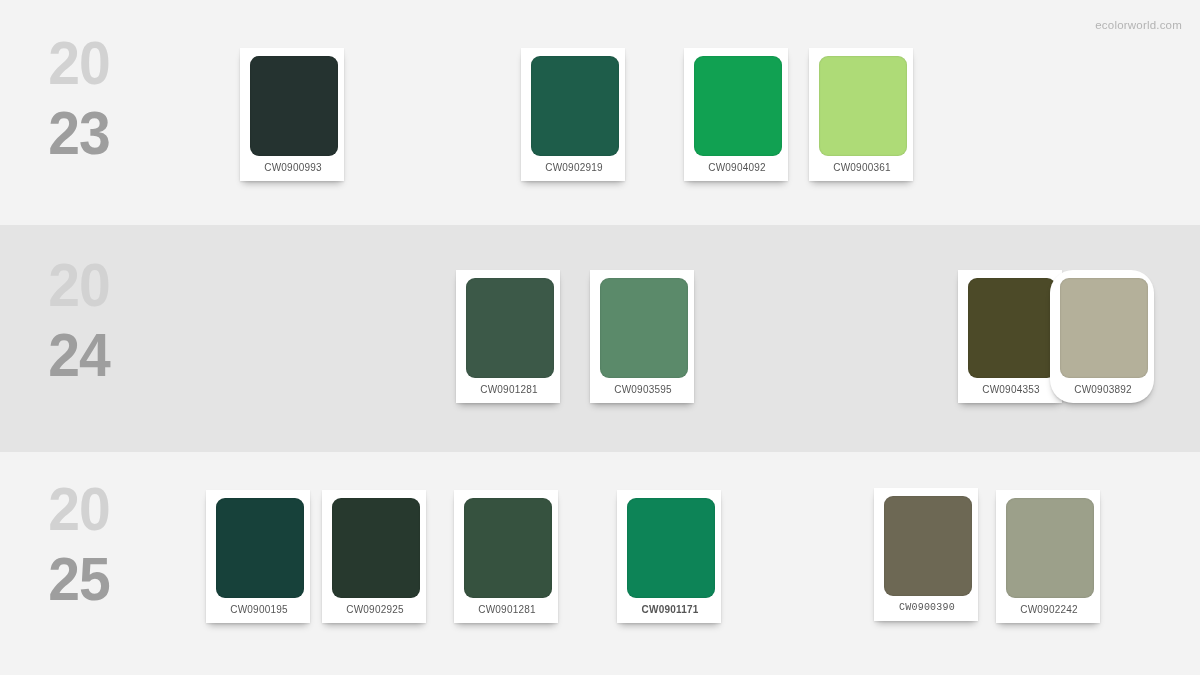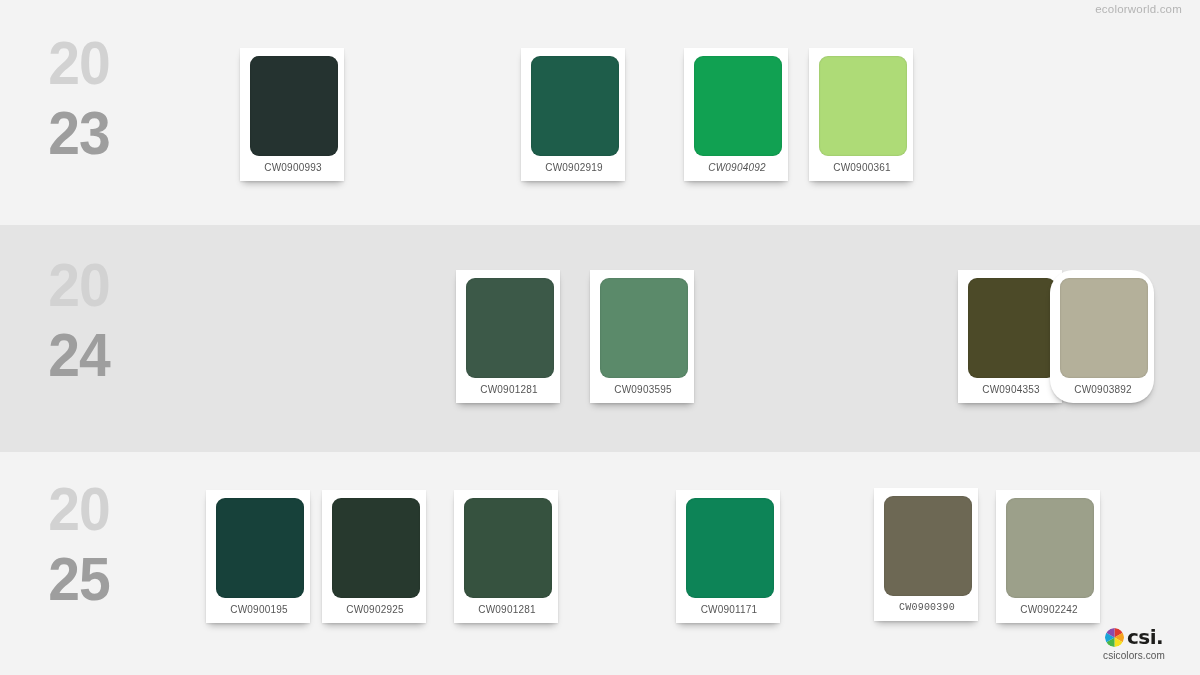--- a/index.html
+++ b/index.html
@@ -61,21 +61,21 @@
     font-size: 21px;
     font-weight: bold;
     color: #4a4a4a;
     letter-spacing: .5px;
     line-height: 1;
     padding-bottom: 2px;
   }
 
   .site-url {
     position: absolute;
-    top: 3px;
+    top: 19px;
     right: 18px;
     font-size: 11.5px;
     color: #b4b4b4;
     letter-spacing: .2px;
   }
 
   
   .year {
     position: absolute;
     left: 20px;
@@ -190,21 +190,21 @@
     </div>
   <div id="swatches">
       <div class="card" style="left: 240px; top: 48px;">
         <div class="chip" style="background: rgb(37, 51, 48);"></div>
         <span class="code">CW0900993</span>
       </div>
       <div class="card" style="left: 521px; top: 48px;">
         <div class="chip" style="background: rgb(30, 93, 74);"></div>
         <span class="code">CW0902919</span>
       </div>
-      <div class="card" style="left: 684px; top: 48px; font-style: italic;">
+      <div class="card" style="left: 684px; top: 48px;">
         <div class="chip" style="background: rgb(17, 161, 82);"></div>
         <span class="code">CW0904092</span>
       </div>
       <div class="card" style="left: 809px; top: 48px;">
         <div class="chip" style="background: rgb(174, 219, 119);"></div>
         <span class="code">CW0900361</span>
       </div>
       <div class="card" style="left: 456px; top: 270px;">
         <div class="chip" style="background: rgb(60, 89, 72);"></div>
         <span class="code">CW0901281</span>
@@ -226,44 +226,28 @@
         <span class="code">CW0900195</span>
       </div>
       <div class="card" style="left: 322px; top: 490px;">
         <div class="chip" style="background: rgb(39, 57, 46);"></div>
         <span class="code">CW0902925</span>
       </div>
       <div class="card" style="left: 454px; top: 490px;">
         <div class="chip" style="background: rgb(54, 82, 63);"></div>
         <span class="code">CW0901281</span>
       </div>
-      <div class="card" style="left: 676px; top: 490px;">
+      <div class="card" style="left: 617px; top: 490px; font-weight: bold;">
         <div class="chip" style="background: rgb(13, 132, 87);"></div>
         <span class="code">CW0901171</span>
       </div>
       <div class="card" style="left: 874px; top: 488px; font-family: Liberation Mono, monospace;">
         <div class="chip" style="background: rgb(109, 104, 84);"></div>
         <span class="code">CW0900390</span>
       </div>
       <div class="card" style="left: 996px; top: 490px;">
         <div class="chip" style="background: rgb(156, 160, 138);"></div>
         <span class="code">CW0902242</span>
       </div>
     </div>
 
-  <div class="csi-logo">
-    <div class="csi-mark">
-      <span class="csi-dot">
-        <svg width="19" height="19" viewBox="0 0 19 19" id="wheel-svg">
-            <path d="M9.5,9.5 L9.5,0 A9.5,9.5 0 0 1 17.727241335952165,4.75 Z" fill="#e03a2f"></path>
-            <path d="M9.5,9.5 L17.727241335952165,4.75 A9.5,9.5 0 0 1 17.72724133595217,14.249999999999998 Z" fill="#f6a21d"></path>
-            <path d="M9.5,9.5 L17.72724133595217,14.249999999999998 A9.5,9.5 0 0 1 9.5,19 Z" fill="#f6e01d"></path>
-            <path d="M9.5,9.5 L9.5,19 A9.5,9.5 0 0 1 1.272758664047835,14.250000000000004 Z" fill="#4ab648"></path>
-            <path d="M9.5,9.5 L1.272758664047835,14.250000000000004 A9.5,9.5 0 0 1 1.2727586640478332,4.749999999999999 Z" fill="#1aa5d8"></path>
-            <path d="M9.5,9.5 L1.2727586640478332,4.749999999999999 A9.5,9.5 0 0 1 9.499999999999998,0 Z" fill="#8b4bab"></path>
-          </svg>
-      </span>
-      <span class="csi-word">csi.</span>
-    </div>
-    <div class="csi-url">csicolors.com</div>
-  </div>
 
 </div>
 
 </body></html>

